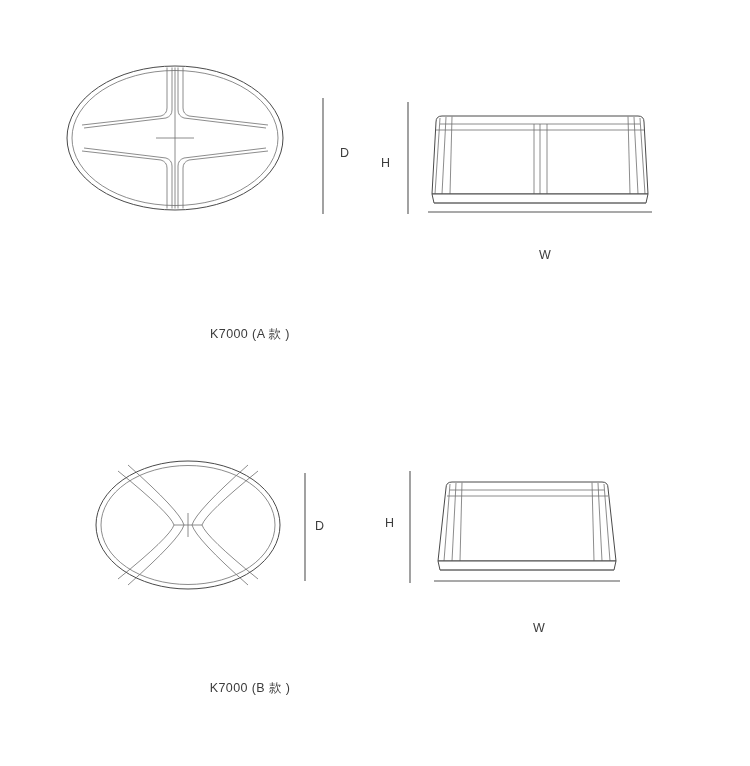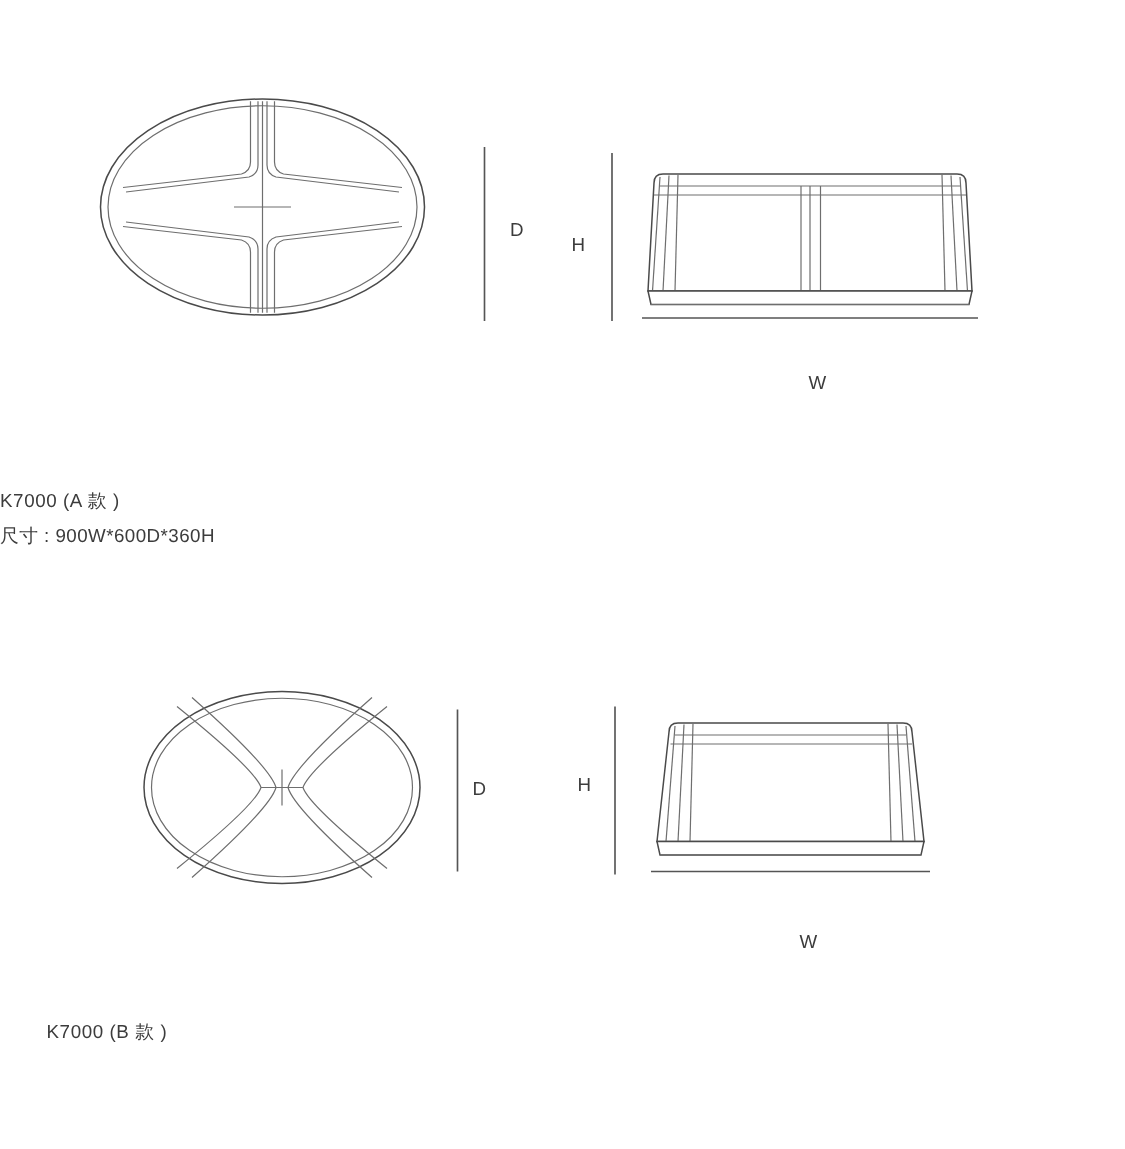--- a/index.html
+++ b/index.html
@@ -34,21 +34,21 @@
   }
   .svg-holder {
     position: absolute;
     top: 0;
     left: 0;
   }
   .caption {
     position: absolute;
     left: 0;
     width: 500px;
-    text-align: left;
+    text-align: center;
   }
   .caption .model {
     font-size: 12.5px;
     letter-spacing: 0.4px;
     color: #3c3c3c;
     line-height: 18px;
   }
   .caption .dims {
     font-size: 12.5px;
     letter-spacing: 0.3px;
@@ -138,21 +138,20 @@
           <line class="ln-thin" x1="10" y1="99" x2="222" y2="99"></line>
 
           <line class="ln-dim" x1="4" y1="108" x2="228" y2="108"></line>
         </svg>
       </div>
       <div class="dim-label" style="left:539px; top:248px;">W</div>
     </div>
 
     <div class="caption" style="top:325px;">
       <div class="model">K7000 (A 款 )</div>
-      <div class="dims">尺寸 : 900W*600D*360H</div>
     </div>
   </div>
 
   <div class="product-block" id="block-b">
 
     <div class="drawing-row">
 
       <div class="svg-holder" style="left:88px; top:62px;">
         <svg width="220" height="160" viewBox="0 0 220 160" aria-hidden="true">
           <ellipse class="ln" cx="100" cy="80" rx="92" ry="64"></ellipse>
@@ -200,18 +199,18 @@
 
           <path class="ln fill-w" d="M14 88 L192 88 L190 97 L16 97 Z"></path>
           <line class="ln-thin" x1="16" y1="97" x2="190" y2="97"></line>
 
           <line class="ln-dim" x1="10" y1="108" x2="196" y2="108"></line>
         </svg>
       </div>
       <div class="dim-label" style="left:533px; top:238px;">W</div>
     </div>
 
-    <div class="caption" style="top:296px;padding-left:31px;">
+    <div class="caption" style="top:296px;">
       <div class="model">K7000 (B 款 )</div>
     </div>
   </div>
 
 </div>
 
 </body></html>

